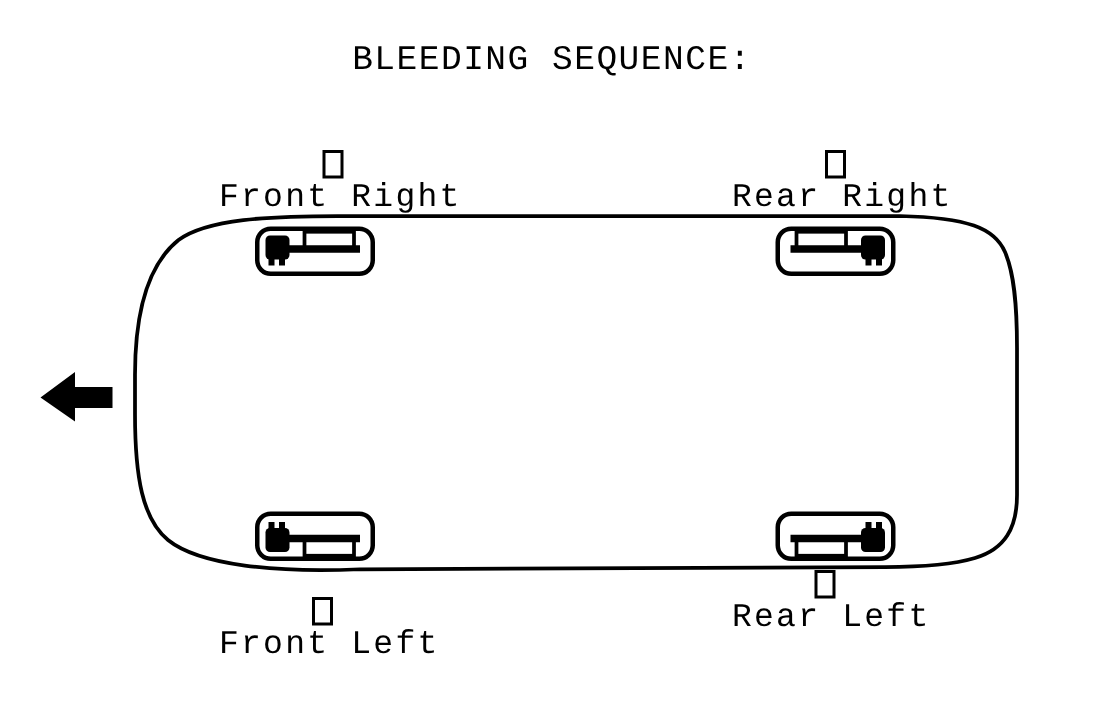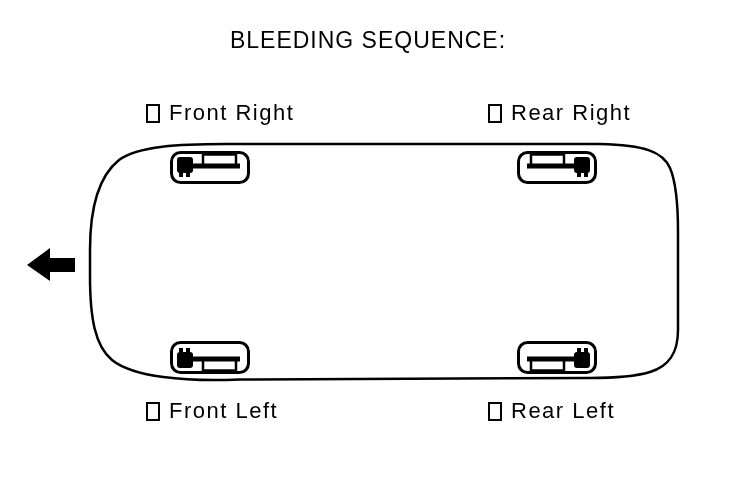--- a/index.html
+++ b/index.html
@@ -1,26 +1,26 @@
 <!DOCTYPE html>
 <html><head>
 <meta charset="utf-8">
 <style>
   html,body{margin:0;padding:0;background:#ffffff;}
   .canvas{
     position:relative;width:736px;height:480px;background:#ffffff;
-    font-family:Liberation Sans, sans-serif;color:#000;overflow:hidden;
+    font-family:Liberation Mono, monospace;color:#000;overflow:hidden;
   }
   .title{
     position:absolute;top:27px;left:0;width:100%;text-align:center;
     font-size:23px;letter-spacing:1px;white-space:pre;
   }
   .wheel-label{
     position:absolute;display:flex;align-items:center;height:26px;
-    font-size:22px;letter-spacing:1.5px;white-space:pre;
+    font-size:22px;letter-spacing:1.5px;white-space:pre;flex-direction:column;
   }
   .wheel-label .box{
     display:inline-block;box-sizing:border-box;width:14px;height:19px;
     border:2px solid #000;margin-right:9px;flex:none;
   }
   .pos-fr{left:146px;top:100px;}
   .pos-rr{left:488px;top:100px;}
   .pos-fl{left:146px;top:398px;}
   .pos-rl{left:488px;top:398px;justify-content:flex-end;}
   svg.art{position:absolute;left:0;top:0;}

